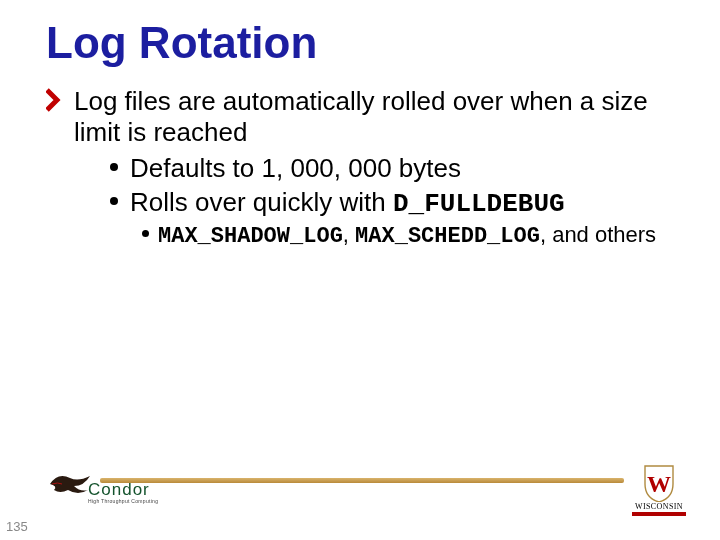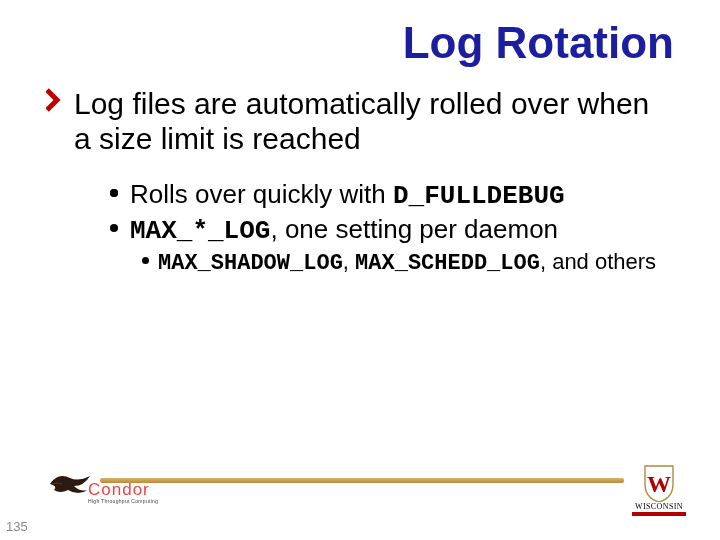--- a/index.html
+++ b/index.html
@@ -1,33 +1,33 @@
 <!DOCTYPE html>
 <html><head>
 <meta charset="utf-8">
 <style>
   * { margin: 0; padding: 0; box-sizing: border-box; }
   html, body { width: 720px; height: 540px; background: #fff; font-family: "Comic Sans MS", "Comic Sans", cursive, sans-serif; color: #000; }
   .slide { position: relative; width: 720px; height: 540px; padding: 18px 46px 0 46px; }
-  .title { text-align: right; font-size: 44px; font-weight: 700; color: #1c1ea0; margin-bottom: 18px; }
-  .L1 { position: relative; padding-left: 28px; font-size: 30px; line-height: 1.18; margin-bottom: 22px; }
+  .title { text-align: left; font-size: 44px; font-weight: 700; color: #1c1ea0; margin-bottom: 18px; }
+  .L1 { position: relative; padding-left: 28px; font-size: 26px; line-height: 1.18; margin-bottom: 6px; }
   .chev { position: absolute; left: 0; top: 2px; width: 22px; height: 30px; }
   .chev svg { display: block; }
   .L2-wrap { padding-left: 64px; }
   .L2 { position: relative; padding-left: 20px; font-size: 26px; line-height: 1.2; margin-top: 2px; }
   .dot2 { position: absolute; left: 0; top: 10px; width: 8px; height: 8px; background: #000; border-radius: 50%; }
   .L3-wrap { padding-left: 96px; }
   .L3 { position: relative; padding-left: 16px; font-size: 22px; line-height: 1.2; margin-top: 2px; }
   .dot3 { position: absolute; left: 0; top: 8px; width: 7px; height: 7px; background: #000; border-radius: 50%; }
   .mono { font-family: "Courier New", Courier, monospace; font-weight: 700; }
   .footer { position: absolute; left: 0; right: 0; bottom: 26px; height: 52px; }
   .hr-line { position: absolute; left: 100px; right: 96px; top: 16px; height: 5px; background: linear-gradient(to bottom, #d9b36b, #b98a3a); border-radius: 2px; }
   .condor-logo { position: absolute; left: 48px; bottom: 0; width: 130px; height: 44px; }
   .bird { position: absolute; left: 0; top: 0; }
-  .condor-text { position: absolute; left: 40px; top: 10px; font-family: Impact, "Arial Black", sans-serif; font-size: 17px; letter-spacing: 1px; color: #ef4444; }
+  .condor-text { position: absolute; left: 40px; top: 10px; font-family: Impact, "Arial Black", sans-serif; font-size: 17px; letter-spacing: 1px; color: #14532d; }
   .condor-sub { position: absolute; left: 40px; top: 28px; font-family: Arial, sans-serif; font-size: 5px; color: #444; letter-spacing: 0.3px; }
   .wisc-logo { position: absolute; right: 34px; bottom: -2px; width: 54px; text-align: center; }
   .crest { width: 36px; height: 40px; margin: 0 auto; }
   .wisc-text { font-family: Liberation Serif, serif; font-size: 8px; letter-spacing: 0.4px; color: #000; line-height: 1; margin-top: 1px; }
   .wisc-bar { height: 4px; background: #b00000; margin-top: 1px; }
   .pagenum { position: absolute; left: 6px; bottom: 6px; font-family: Arial, sans-serif; font-size: 13px; color: #888; margin-top: 42px; }
 </style>
 </head>
 <body>
 
@@ -40,28 +40,25 @@
       <svg width="16" height="24" viewBox="0 0 16 24">
           <path d="M1 2 L11 12 L1 22" fill="none" stroke="#c00000" stroke-width="5" stroke-linecap="butt" stroke-linejoin="miter"></path>
         </svg>
     </span>
     <span>Log files are automatically rolled over when a size limit is reached</span>
   </div>
 
   <div class="L2-wrap">
     <div class="L2">
       <span class="dot2"></span>
+      <span>Defaults to 1, 000, 000 bytes</span>
     </div>
     <div class="L2">
       <span class="dot2"></span>
       <span>Rolls over quickly with </span><span class="mono">D_FULLDEBUG</span>
-    </div>
-    <div class="L2">
-      <span class="dot2"></span>
-      <span class="mono">MAX_*_LOG</span><span>, one setting per daemon</span>
     </div>
   </div>
 
   <div class="L3-wrap">
     <div class="L3">
       <span class="dot3"></span>
       <span class="mono">MAX_SHADOW_LOG</span><span>, </span><span class="mono">MAX_SCHEDD_LOG</span><span>, and others</span>
     </div>
   </div>
 

